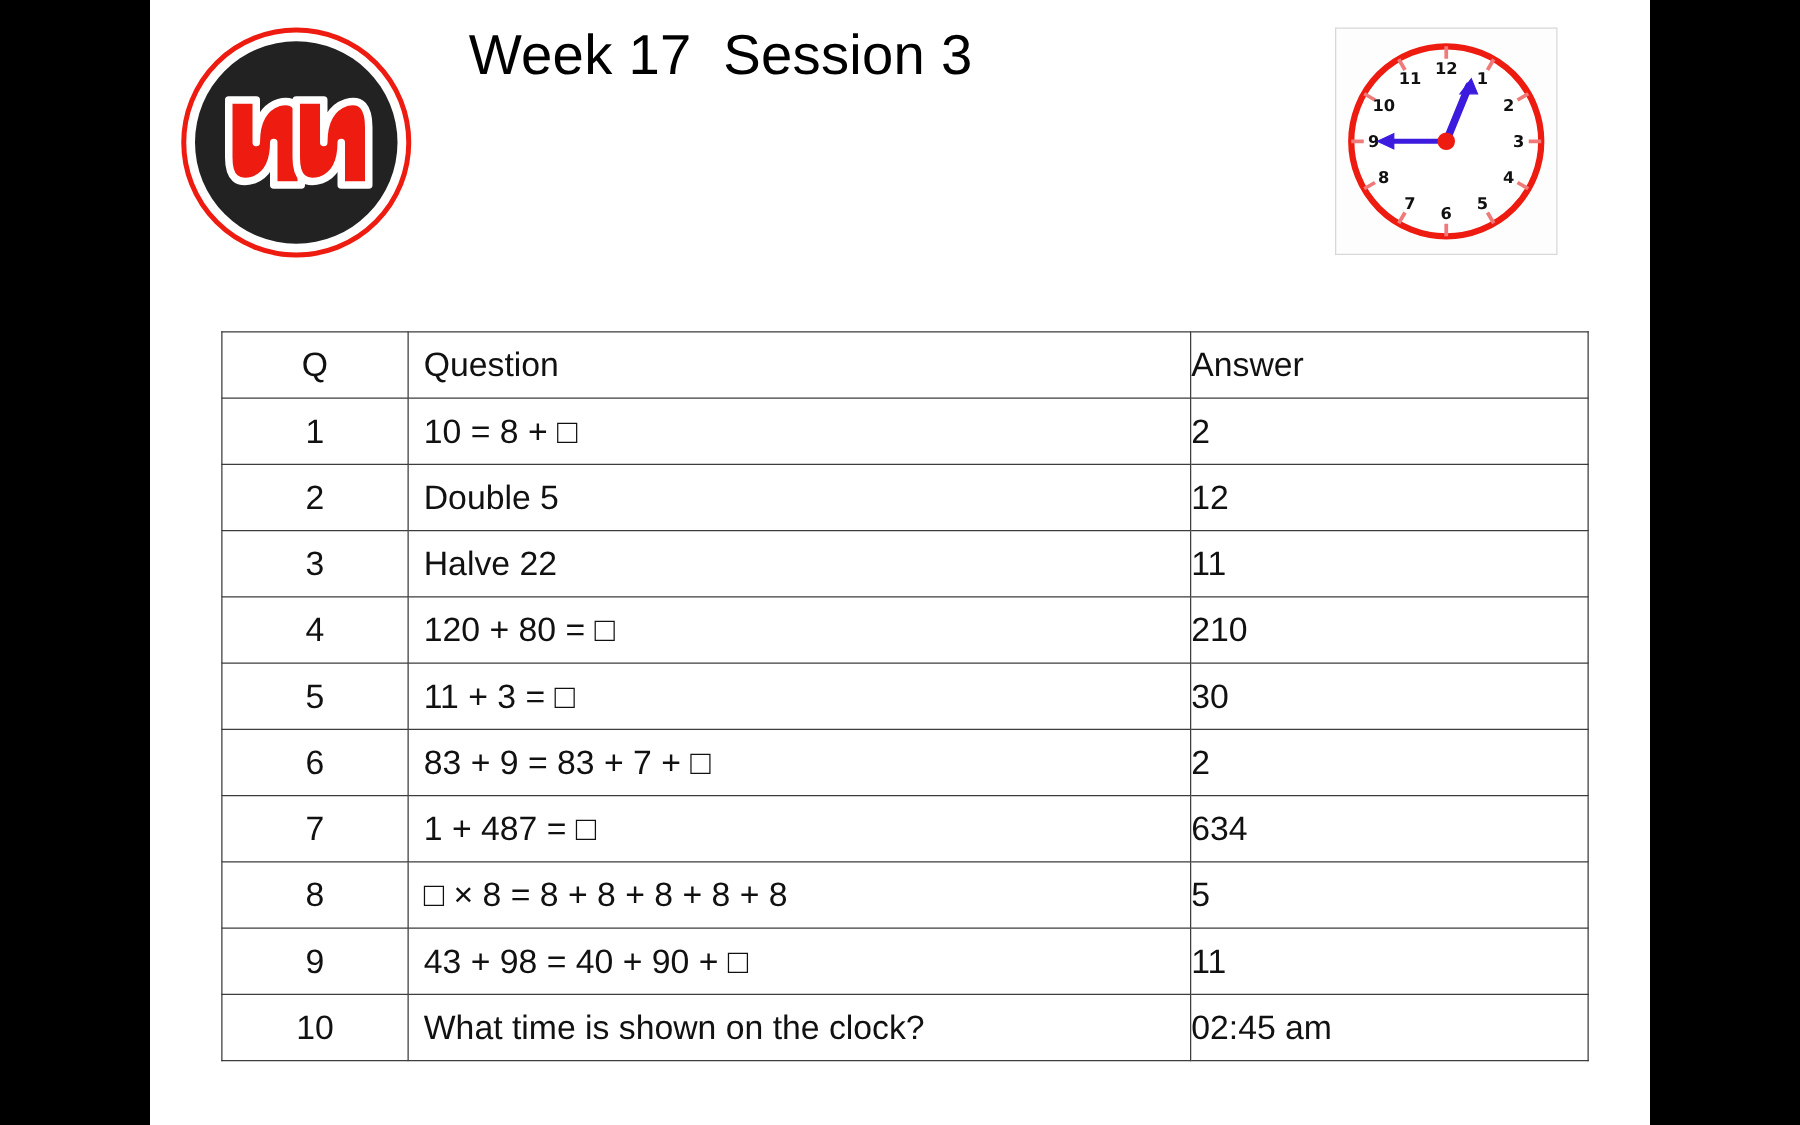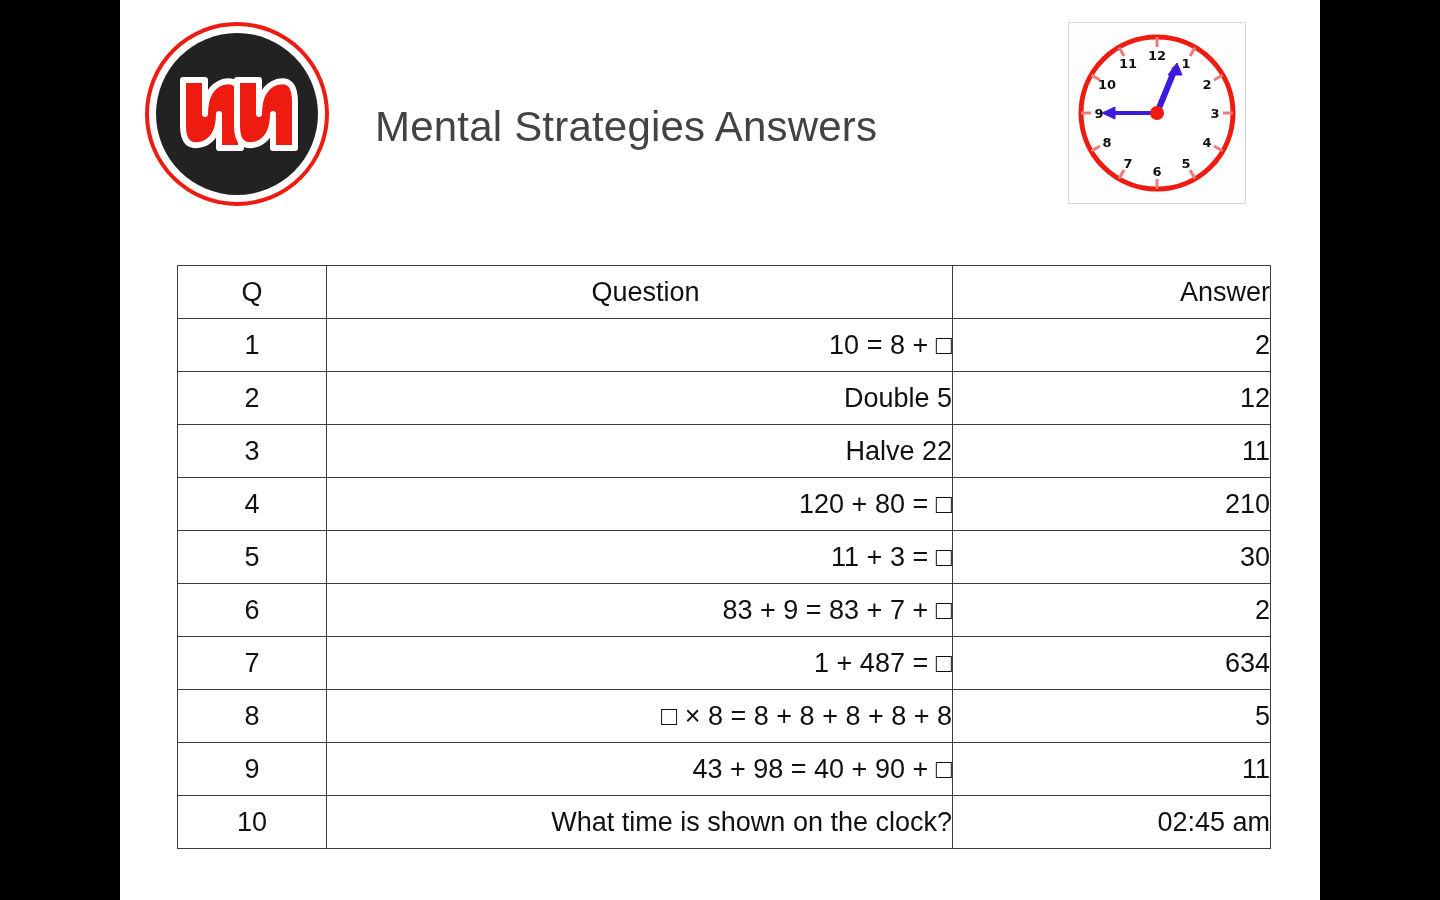--- a/index.html
+++ b/index.html
@@ -114,25 +114,25 @@
   #qtable td, #qtable th {
     border: 1px solid #3d3d3d;
     padding: 0;
     height: 52px;
     font-weight: 400;
     font-size: 27px;
     color: #111111;
     vertical-align: middle;
   }
   .col-q      { width: 148px; text-align: center; }
-  .col-quest  { width: 613px; text-align: right; padding-left: 12px !important; }
-  .col-ans    { width: 317px; text-align: right; }
+  .col-quest  { width: 613px; text-align: left; padding-left: 12px !important; }
+  .col-ans    { width: 317px; text-align: left; }
 
   thead th { font-size: 27px; }
-  thead .col-quest { text-align: center; }
+  thead .col-quest { text-align: left; }
 
   tbody td.col-ans {
     color: #102060;
   }
 </style>
 </head>
 <body>
 
 <div id="slide">
 
@@ -145,21 +145,21 @@
         <g stroke="#ffffff" stroke-width="6" fill="#ee1b11" stroke-linejoin="round">
 
           <path d="M38 58 H60 V92 Q60 66 78 60 Q96 55 96 80 V126 H74 V92 Q74 116 58 122 Q38 128 38 104 Z"></path>
 
           <path d="M92 58 H114 V92 Q114 66 132 60 Q150 55 150 80 V126 H128 V92 Q128 116 112 122 Q92 128 92 104 Z"></path>
         </g>
       </svg>
     </div>
 
     <div id="title-block">
-      <div id="sub-title">Mental Strategies Answers</div>
+      <div id="main-title">Week 17  Session 3</div>
     </div>
 
     <div id="clock-frame">
       <svg width="176" height="180" viewBox="0 0 176 180">
         <circle cx="88" cy="90" r="76" fill="#ffffff" stroke="#ee1b11" stroke-width="5"></circle>
 
         <g stroke="#f07a7a" stroke-width="3">
           <line x1="88" y1="14" x2="88" y2="24"></line>
           <line x1="126" y1="24.4" x2="121" y2="33"></line>
           <line x1="153.6" y1="52" x2="145" y2="57"></line>

